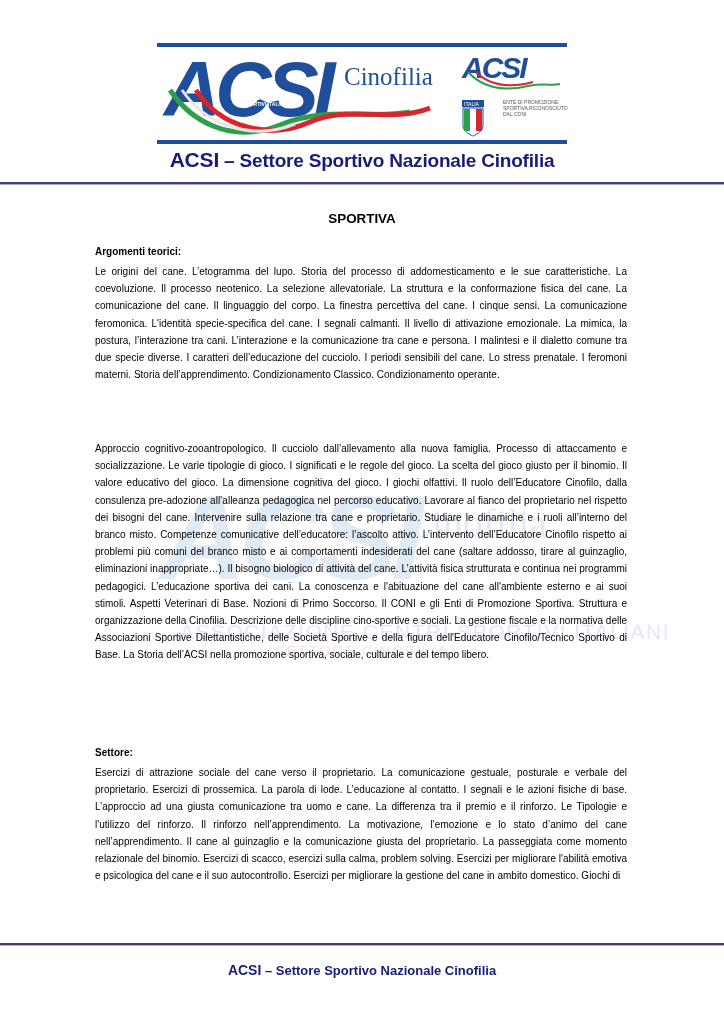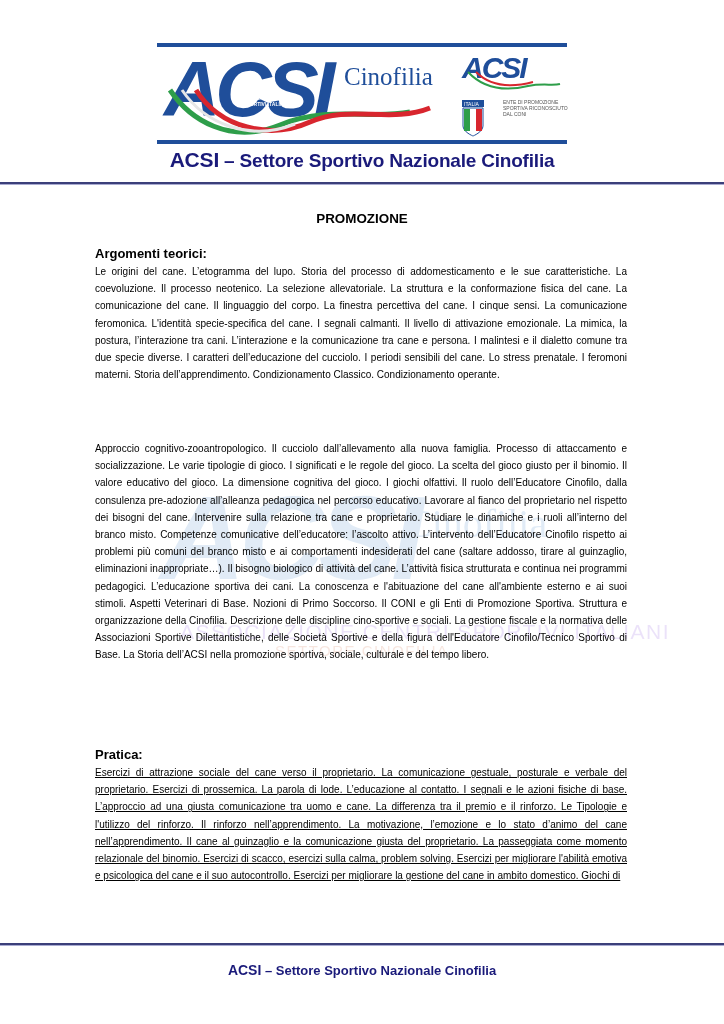--- a/index.html
+++ b/index.html
@@ -19,27 +19,27 @@
     .hr-top { top: 182px; }
     .hr-bottom { top: 943px; }
 
     
     .watermark { position: absolute; left: 150px; top: 470px; width: 440px; height: 210px; opacity: 0.13; pointer-events: none; }
     .wm-acsi { position: absolute; left: 10px; top: 0px; font-size: 118px; font-weight: bold; color: #1f6fc0; letter-spacing: -6px; font-style: italic; }
     .wm-cino { position: absolute; left: 255px; top: 30px; font-family: "Liberation Serif", serif; font-size: 40px; color: #1f6fc0; }
     .wm-assoc { position: absolute; left: 30px; top: 150px; font-size: 21px; color: #6d28d9; letter-spacing: 1.5px; white-space: nowrap; }
     .wm-sett { position: absolute; left: 125px; top: 172px; font-size: 15px; color: #c2410c; letter-spacing: 1.5px; white-space: nowrap; }
     .doc-title { position: absolute; left: 0; width: 724px; top: 211px; text-align: center; font-weight: bold; font-size: 13.4px; }
-    .section-heading { position: absolute; left: 95px; font-weight: bold; font-size: 13px; }
+    .section-heading { position: absolute; left: 95px; font-weight: bold; font-size: 10px; }
     .section-heading.teorici { top: 246px; }
     .section-heading.pratica { top: 747px; }
     .para { position: absolute; left: 95px; width: 532px; font-size: 10px; line-height: 17.2px; text-align: justify; }
     .para.p1 { top: 263px; }
     .para.p2 { top: 440px; }
-    .para.p3 { top: 764px; text-decoration: underline; }
+    .para.p3 { top: 764px; }
 
     .footer { position: absolute; left: 0; width: 724px; top: 962px; text-align: center; font-size: 13px; font-weight: bold; color: #1a1a7a; }
     .footer .acsi { font-size: 14px; }
   </style>
 </head>
 <body>
 
 <div class="banner-rule top"></div>
 
 <svg class="logo-main" viewBox="0 0 290 88">
@@ -73,24 +73,24 @@
 
 <div class="hr-full hr-top"></div>
 
 <div class="watermark">
   <div class="wm-acsi">ACSI</div>
   <div class="wm-cino">Cinofilia</div>
   <div class="wm-assoc">ASSOCIAZIONE CENTRI SPORTIVI ITALIANI</div>
   <div class="wm-sett">SETTORE CINOFILIA</div>
 </div>
 
-<div class="doc-title">PROMOZIONE</div>
+<div class="doc-title">SPORTIVA</div>
 
 <div class="section-heading teorici">Argomenti teorici:</div>
 <div class="para p1">Le origini del cane. L’etogramma del lupo. Storia del processo di addomesticamento e le sue caratteristiche. La coevoluzione. Il processo neotenico. La selezione allevatoriale.  La struttura e la conformazione fisica del cane. La comunicazione del cane. Il linguaggio del corpo.  La finestra percettiva del cane. I cinque sensi. La comunicazione feromonica. L'identità specie-specifica del cane. I segnali calmanti. Il livello di attivazione emozionale. La mimica, la postura, l’interazione tra cani. L’interazione e la comunicazione tra cane e persona. I malintesi e il dialetto comune tra due specie diverse. I caratteri dell’educazione del cucciolo. I periodi sensibili del cane. Lo stress prenatale. I feromoni materni. Storia dell’apprendimento. Condizionamento Classico. Condizionamento operante.</div>
 <div class="para p2">Approccio cognitivo-zooantropologico. Il cucciolo dall’allevamento alla nuova famiglia. Processo di attaccamento e socializzazione. Le varie tipologie di gioco. I significati e le regole del gioco. La scelta del gioco giusto per il binomio. Il valore educativo del gioco. La dimensione cognitiva del gioco. I giochi olfattivi. Il ruolo dell’Educatore Cinofilo, dalla consulenza pre-adozione all’alleanza pedagogica nel percorso educativo. Lavorare al fianco del proprietario nel rispetto dei bisogni del cane. Intervenire sulla relazione tra cane e proprietario. Studiare le dinamiche e i ruoli all’interno del branco misto. Competenze comunicative dell’educatore: l’ascolto attivo. L’intervento dell’Educatore Cinofilo rispetto ai problemi più comuni del branco misto e ai comportamenti indesiderati del cane (saltare addosso, tirare al guinzaglio, eliminazioni inappropriate…). Il bisogno biologico di attività del cane. L’attività fisica strutturata e continua nei programmi pedagogici. L’educazione sportiva dei cani. La conoscenza e l'abituazione del cane all'ambiente esterno e ai suoi stimoli. Aspetti Veterinari di Base. Nozioni di Primo Soccorso. Il CONI e gli Enti di Promozione Sportiva. Struttura e organizzazione della Cinofilia. Descrizione delle discipline cino-sportive e sociali. La gestione fiscale e la normativa delle Associazioni Sportive Dilettantistiche, delle Società Sportive e della figura dell'Educatore Cinofilo/Tecnico Sportivo di Base. La Storia dell’ACSI nella promozione sportiva, sociale, culturale e del tempo libero.</div>
 
-<div class="section-heading pratica">Pratica:</div>
+<div class="section-heading pratica">Settore:</div>
 <div class="para p3">Esercizi di attrazione sociale del cane verso il proprietario. La comunicazione gestuale, posturale e verbale del proprietario. Esercizi di prossemica. La parola di lode. L’educazione al contatto. I segnali e le azioni fisiche di base. L’approccio ad una giusta comunicazione tra uomo e cane. La differenza tra il premio e il rinforzo. Le Tipologie e l'utilizzo del rinforzo. Il rinforzo nell’apprendimento. La motivazione, l’emozione e lo stato d’animo del cane nell’apprendimento. Il cane al guinzaglio e la comunicazione giusta del proprietario.  La passeggiata come momento relazionale del binomio. Esercizi di scacco, esercizi sulla calma, problem solving. Esercizi per migliorare l'abilità emotiva e psicologica del cane e il suo autocontrollo. Esercizi per migliorare la gestione del cane in ambito domestico. Giochi di</div>
 
 <div class="hr-full hr-bottom"></div>
 
 <div class="footer"><span class="acsi">ACSI</span><span> – Settore Sportivo Nazionale Cinofilia</span></div>
 
 </body></html>

